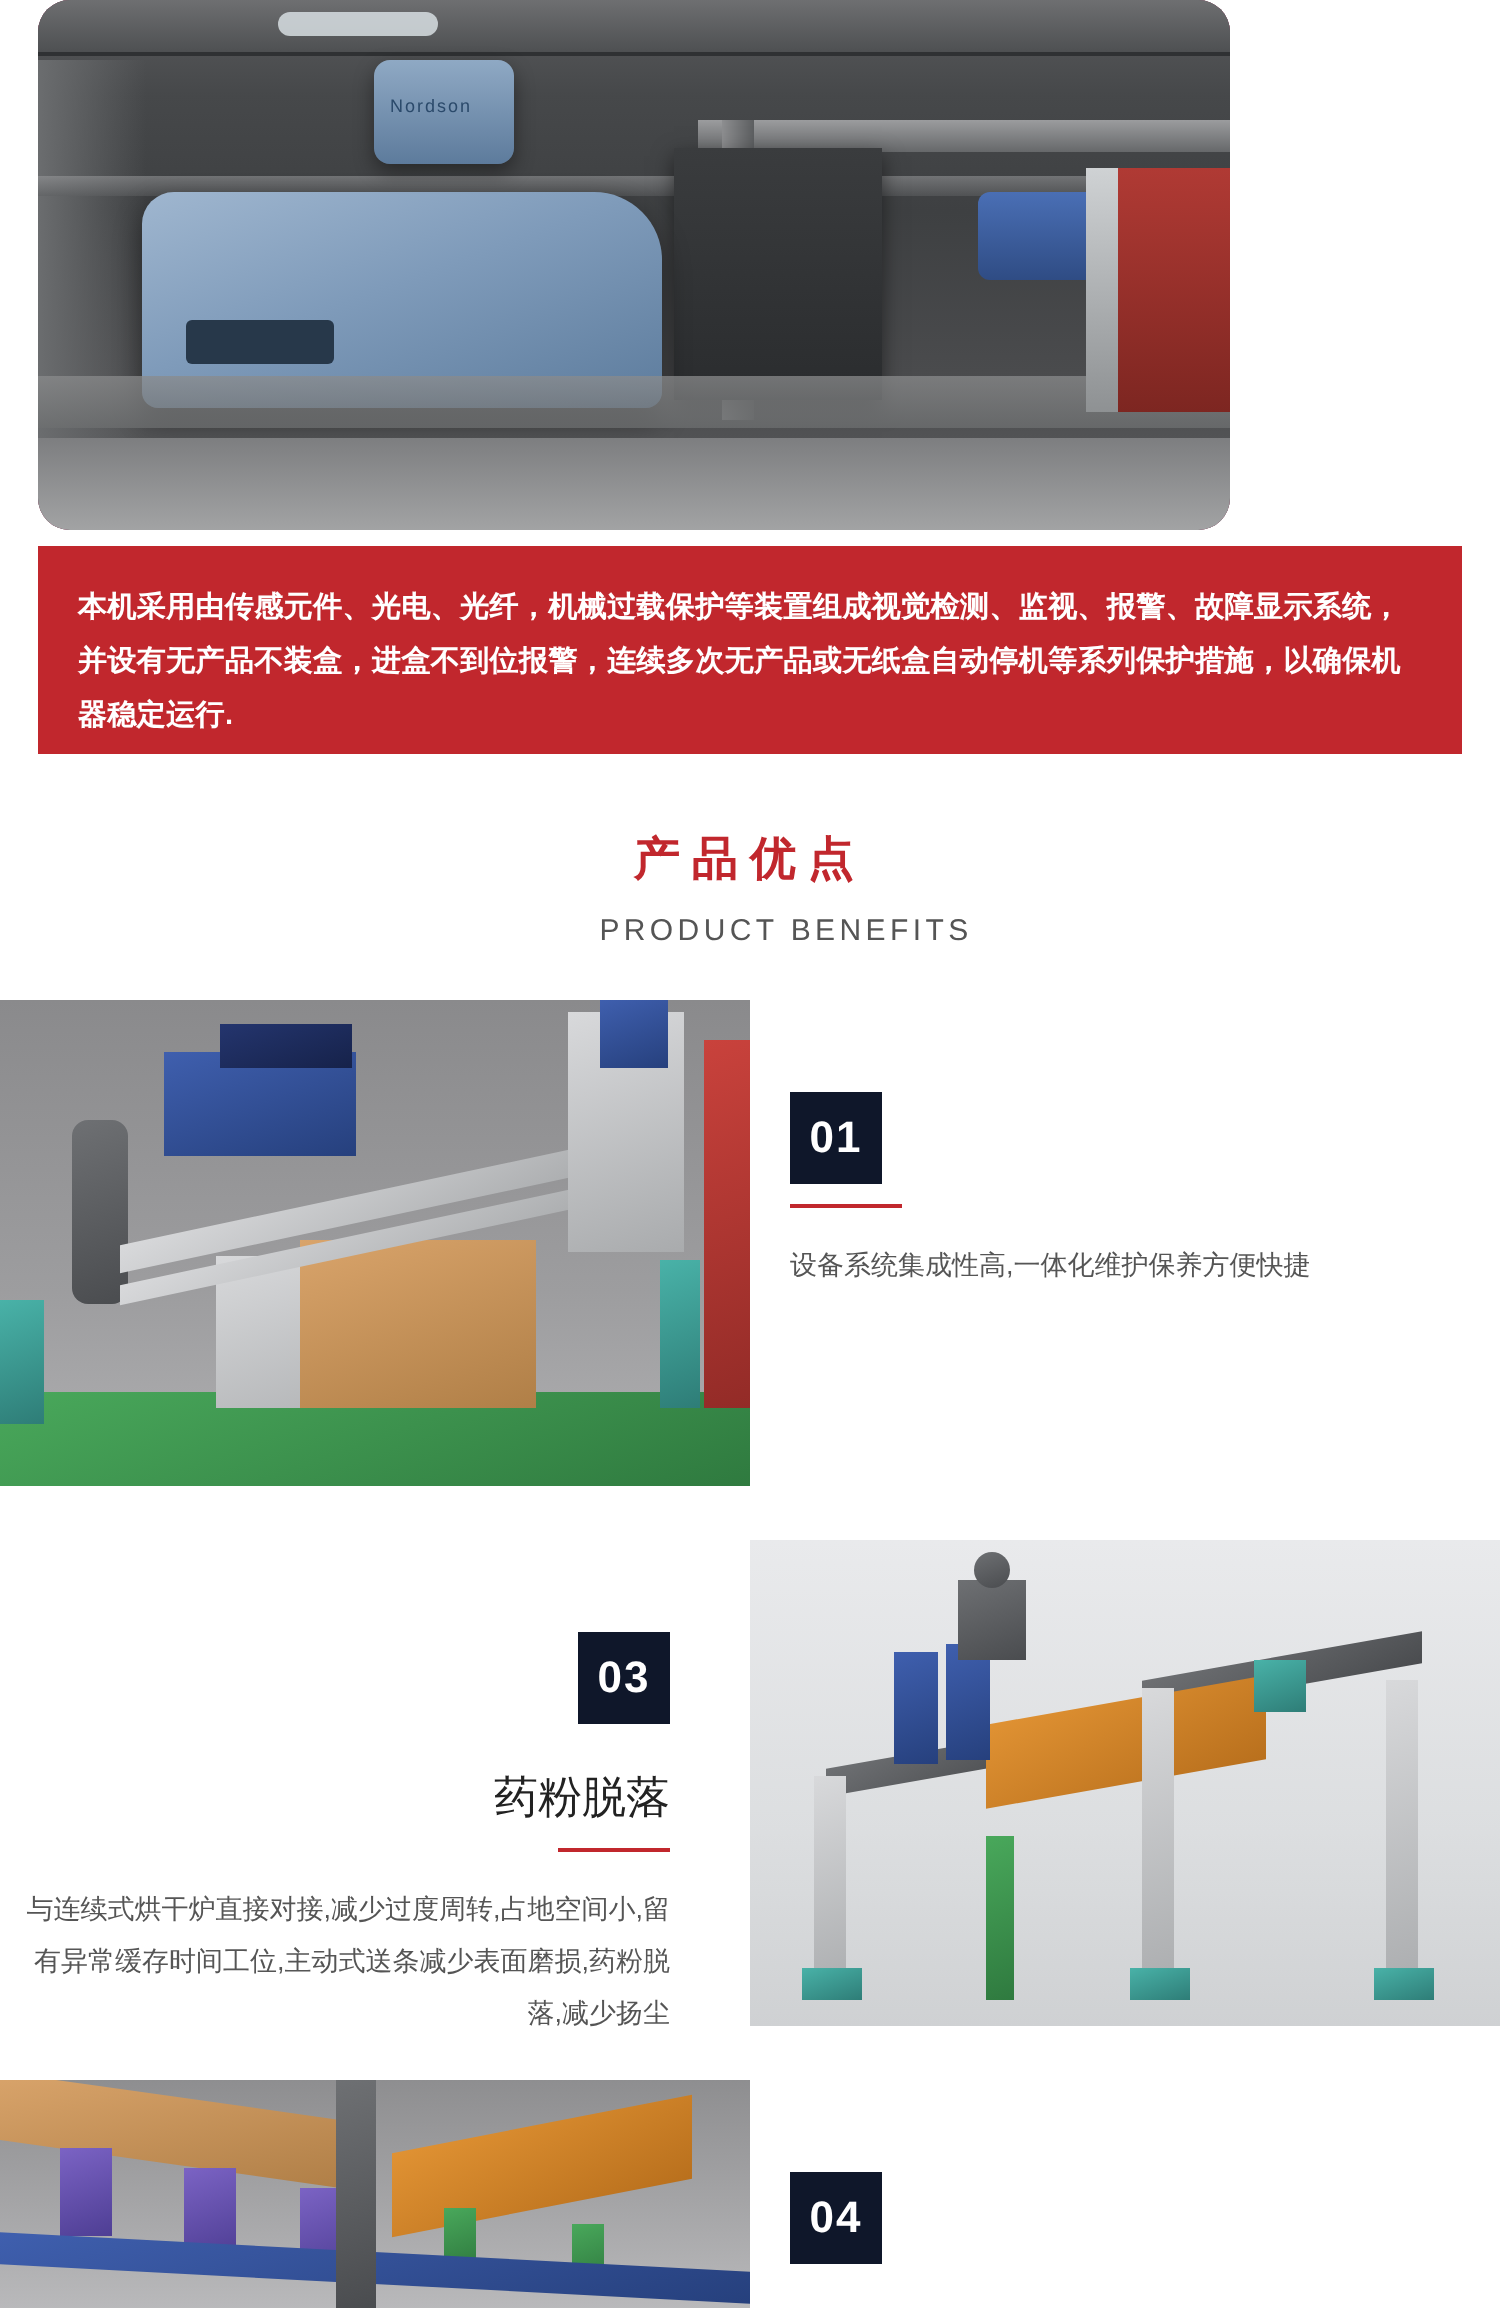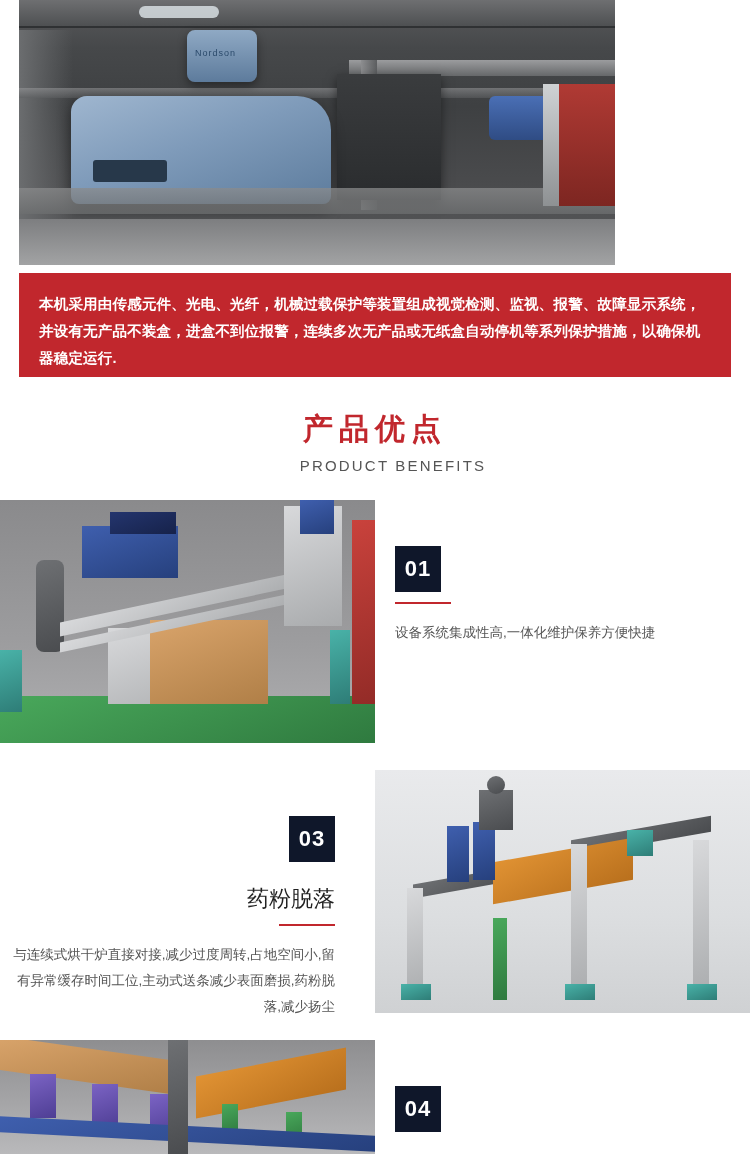--- a/index.html
+++ b/index.html
@@ -23,20 +23,21 @@
 
   
   .hero {
     position: absolute;
     left: 19px;
     top: 0;
     width: 596px;
     height: 265px;
     overflow: hidden;
     background: #be185d;
+    border-radius: 16px;
   }
   .hero-scene {
     position: absolute;
     inset: 0;
     background:
       linear-gradient(180deg, #5a5b5d 0%, #46484a 18%, #3e4042 40%, #4a4b4d 70%, #5c5d5f 100%);
   }
   
   .hero-band-top {
     position: absolute; left: 0; top: 0; width: 100%; height: 26px;
@@ -159,21 +160,21 @@
   }
 
   
   .section-head {
     position: absolute;
     left: 0; top: 408px;
     width: 750px;
     text-align: center;
   }
   .section-title {
-    font-size: 30px;
+    font-size: 23px;
     font-weight: bold;
     color: #c1272d;
     letter-spacing: 6px;
     margin: 0;
     line-height: 42px;
     font-family: "Liberation Sans", sans-serif;
   }
   .section-sub {
     font-size: 15px;
     color: #555;

